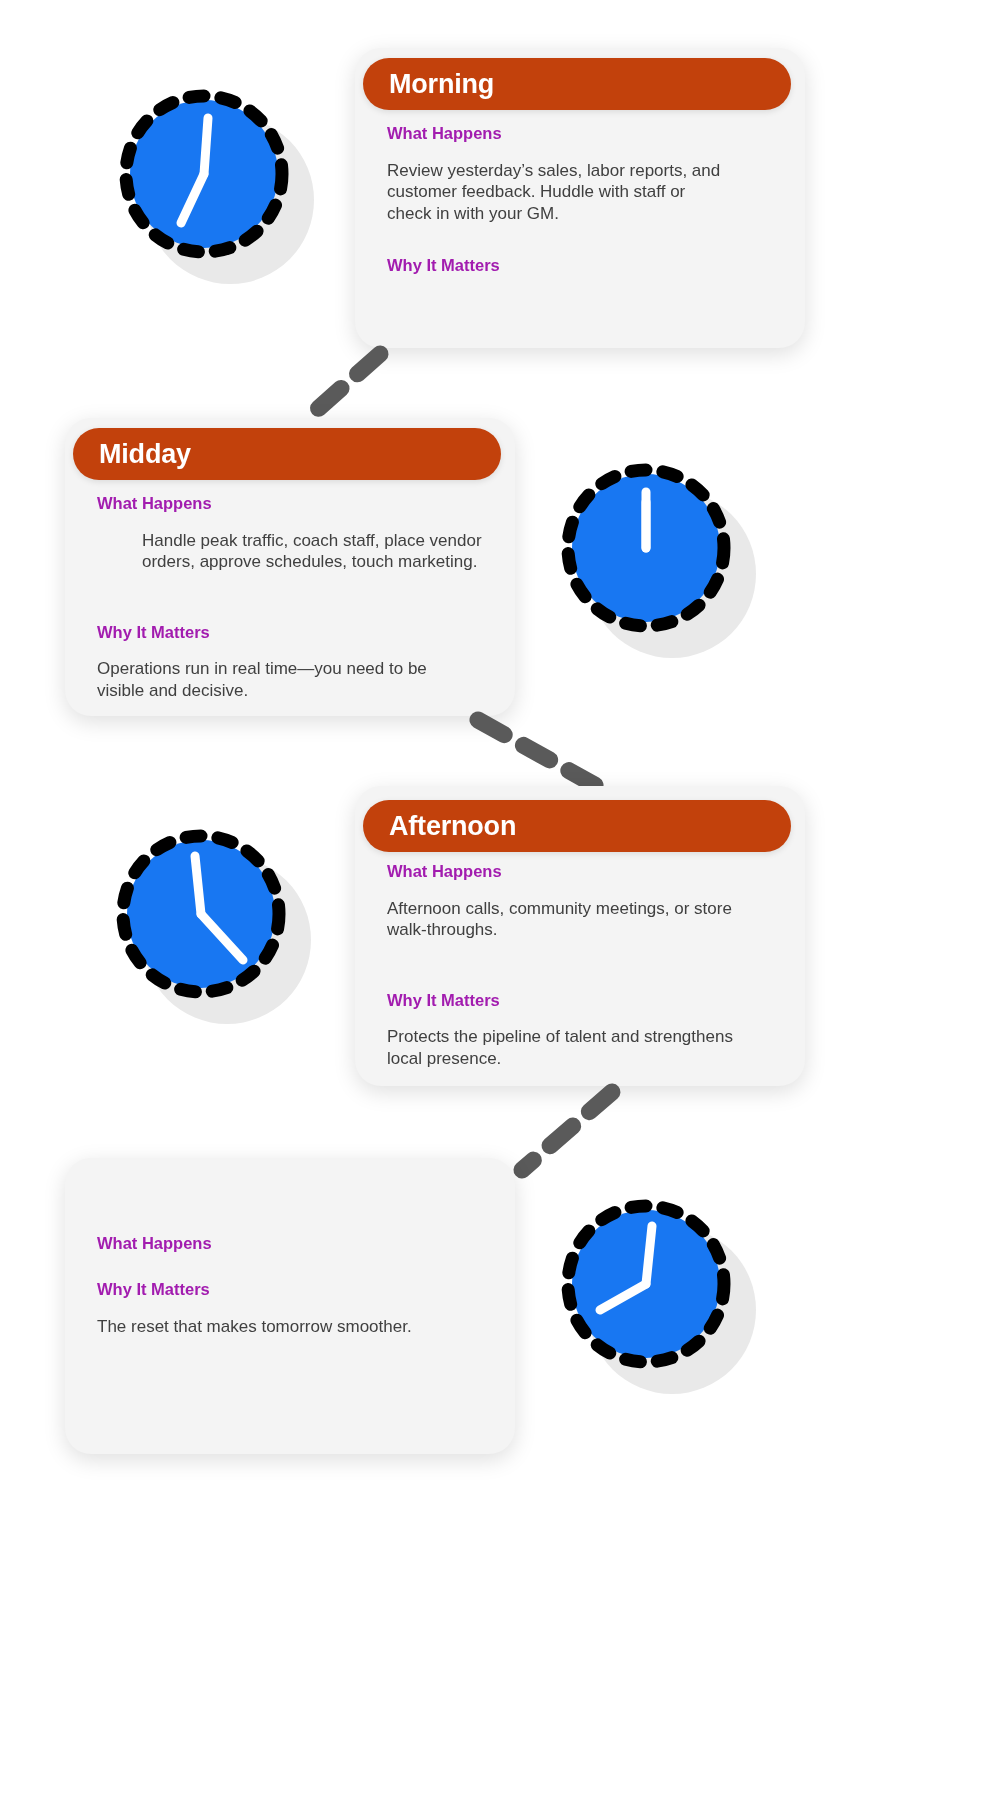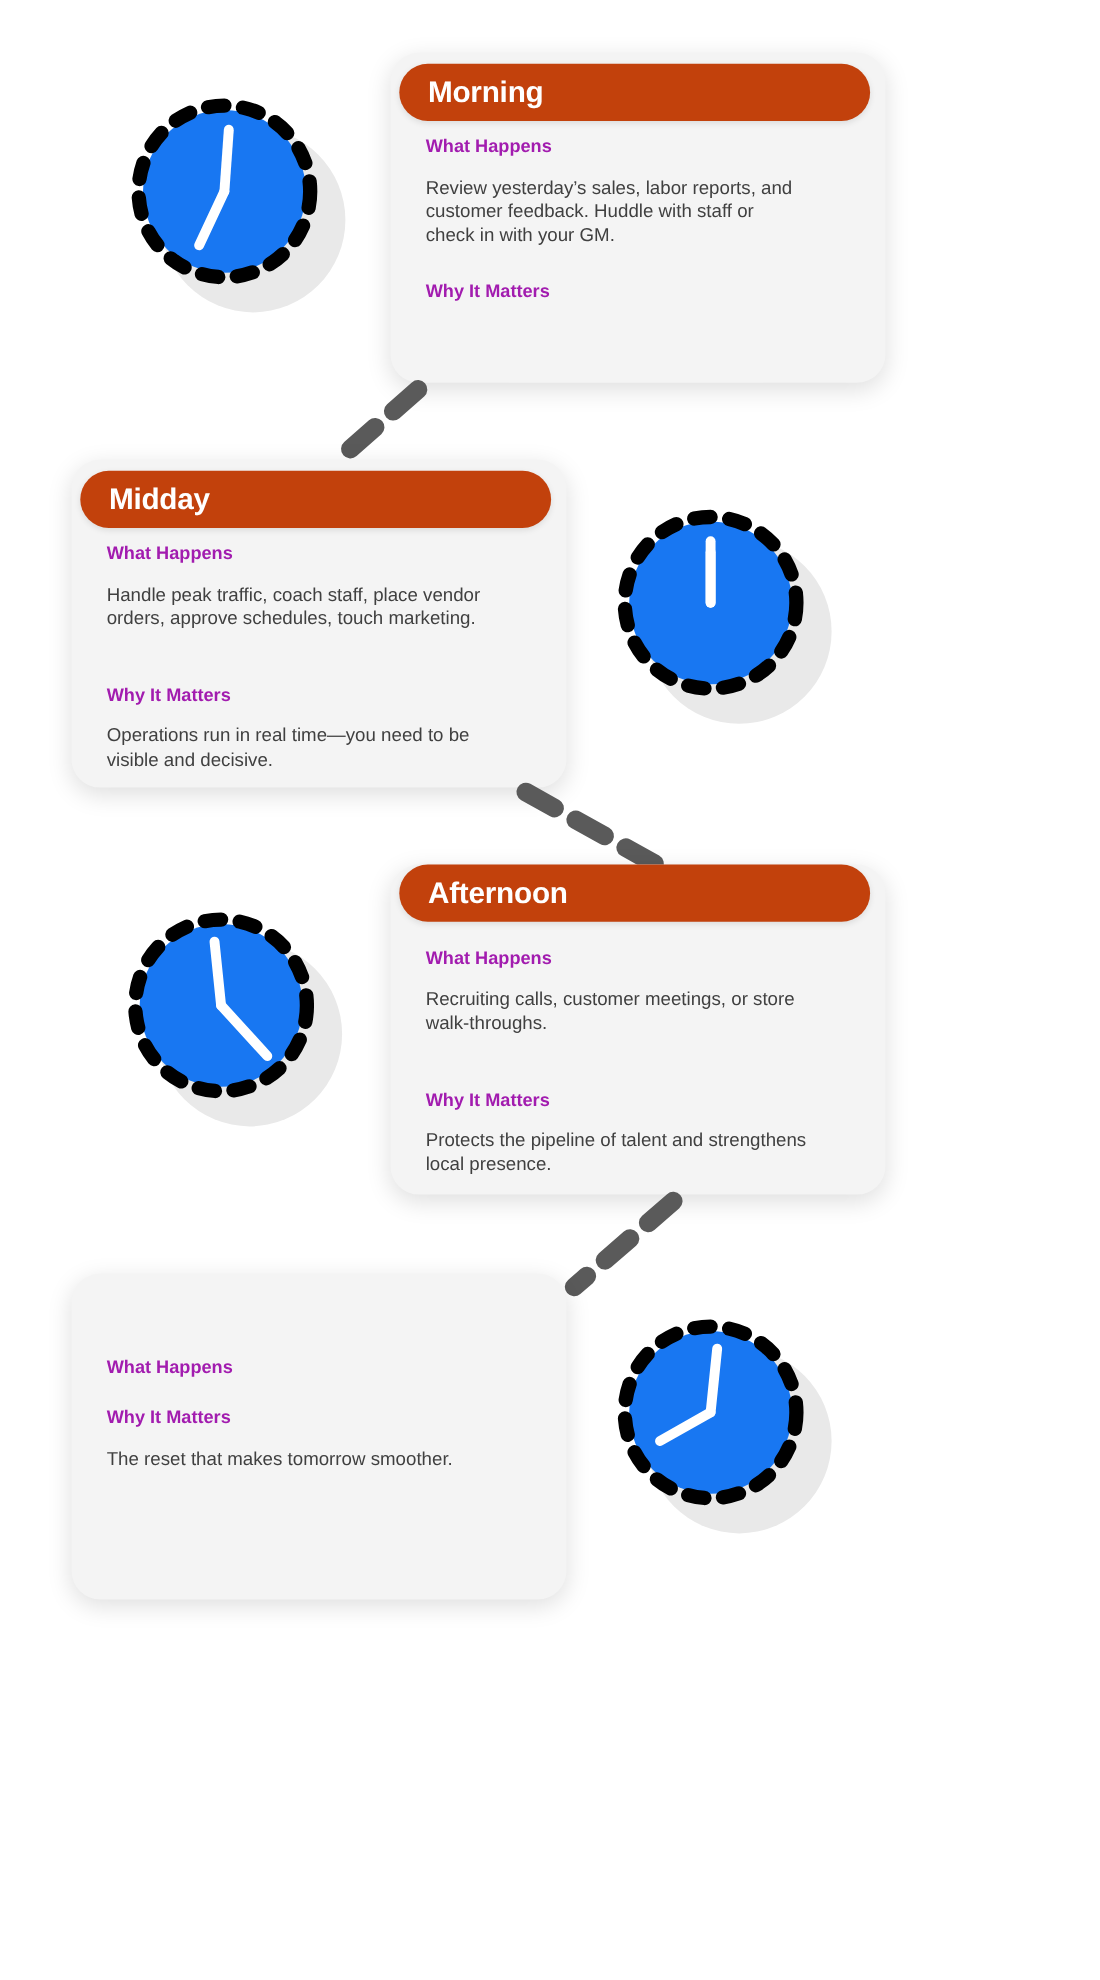--- a/index.html
+++ b/index.html
@@ -146,21 +146,21 @@
       </svg>
     </div>
   </div>
 
   <div class="card" style="left:65px; top:418px; width:450px; height:298px;">
     <div class="card-header" style="left:8px; top:10px; width:428px;">
       <span class="card-title">Midday</span>
     </div>
     <div class="card-body" style="top:76px; padding:0 32px;">
       <p class="sec-label">What Happens</p>
-      <p class="sec-text" style="margin-top:16px;">Handle peak traffic, coach staff, place vendor
+      <p class="sec-text" style="margin-top:16px;margin-left:45px;">Handle peak traffic, coach staff, place vendor
 orders, approve schedules, touch marketing.</p>
       <p class="sec-label" style="margin-top:50px;">Why It Matters</p>
       <p class="sec-text" style="margin-top:16px;">Operations run in real time—you need to be
 visible and decisive.</p>
     </div>
   </div>
 
   <div class="connector" style="left:462px; top:706px;">
     <svg width="160" height="100" viewBox="0 0 160 100">
       <line x1="16" y1="14" x2="138" y2="82" stroke="#5a5a5a" stroke-width="17" stroke-linecap="round" stroke-dasharray="30 22"></line>
@@ -173,26 +173,26 @@
       <svg width="172" height="172" viewBox="0 0 172 172">
         <circle cx="86" cy="86" r="74" fill="#1877f2"></circle>
         <circle cx="86" cy="86" r="78" fill="none" stroke="#000000" stroke-width="13" stroke-linecap="round" stroke-dasharray="15 17"></circle>
         <line x1="86" y1="86" x2="80" y2="28" stroke="#ffffff" stroke-width="9" stroke-linecap="round"></line>
         <line x1="86" y1="86" x2="128" y2="132" stroke="#ffffff" stroke-width="9" stroke-linecap="round"></line>
       </svg>
     </div>
   </div>
 
   <div class="card" style="left:355px; top:786px; width:450px; height:300px;">
-    <div class="card-header" style="left:8px; top:0; width:428px;">
+    <div class="card-header" style="left:8px; top:14px; width:428px;">
       <span class="card-title">Afternoon</span>
     </div>
     <div class="card-body" style="top:76px; padding:0 32px;">
       <p class="sec-label">What Happens</p>
-      <p class="sec-text" style="margin-top:16px;">Recruiting calls, customer meetings, or store
+      <p class="sec-text" style="margin-top:16px;">Afternoon calls, community meetings, or store
 walk-throughs.</p>
       <p class="sec-label" style="margin-top:50px;">Why It Matters</p>
       <p class="sec-text" style="margin-top:16px;">Protects the pipeline of talent and strengthens
 local presence.</p>
     </div>
   </div>
 
   <div class="connector" style="left:500px; top:1078px;">
     <svg width="140" height="110" viewBox="0 0 140 110">
       <line x1="112" y1="14" x2="22" y2="92" stroke="#5a5a5a" stroke-width="17" stroke-linecap="round" stroke-dasharray="30 22"></line>

